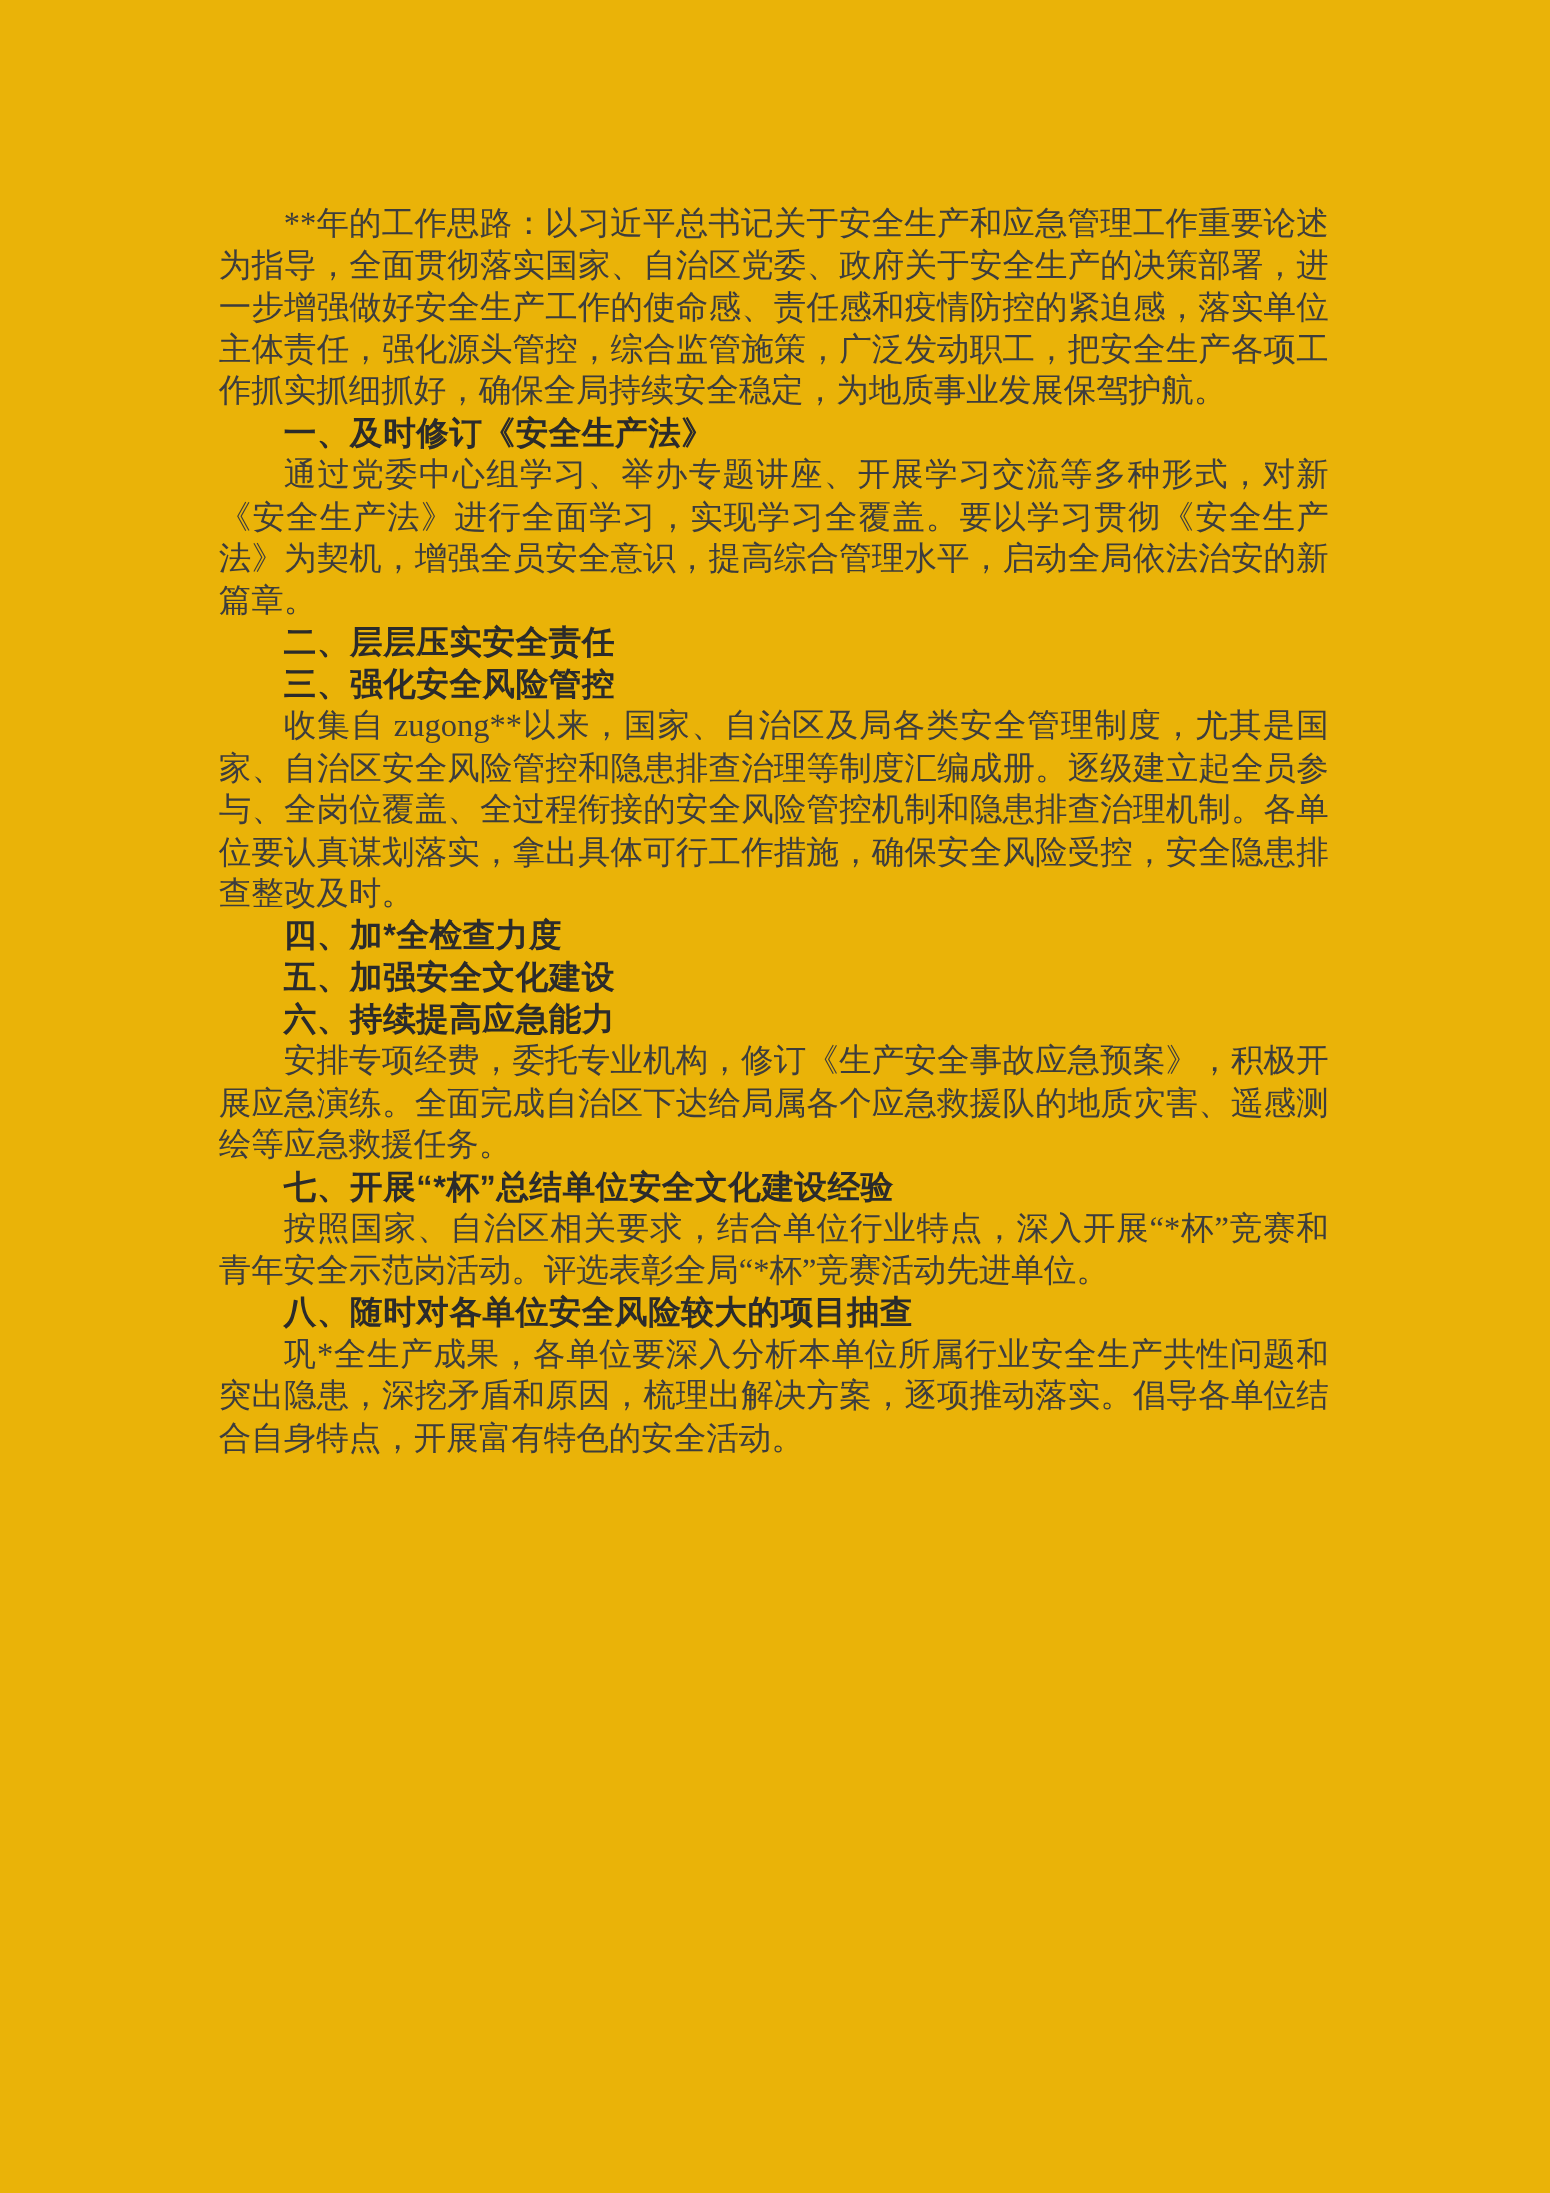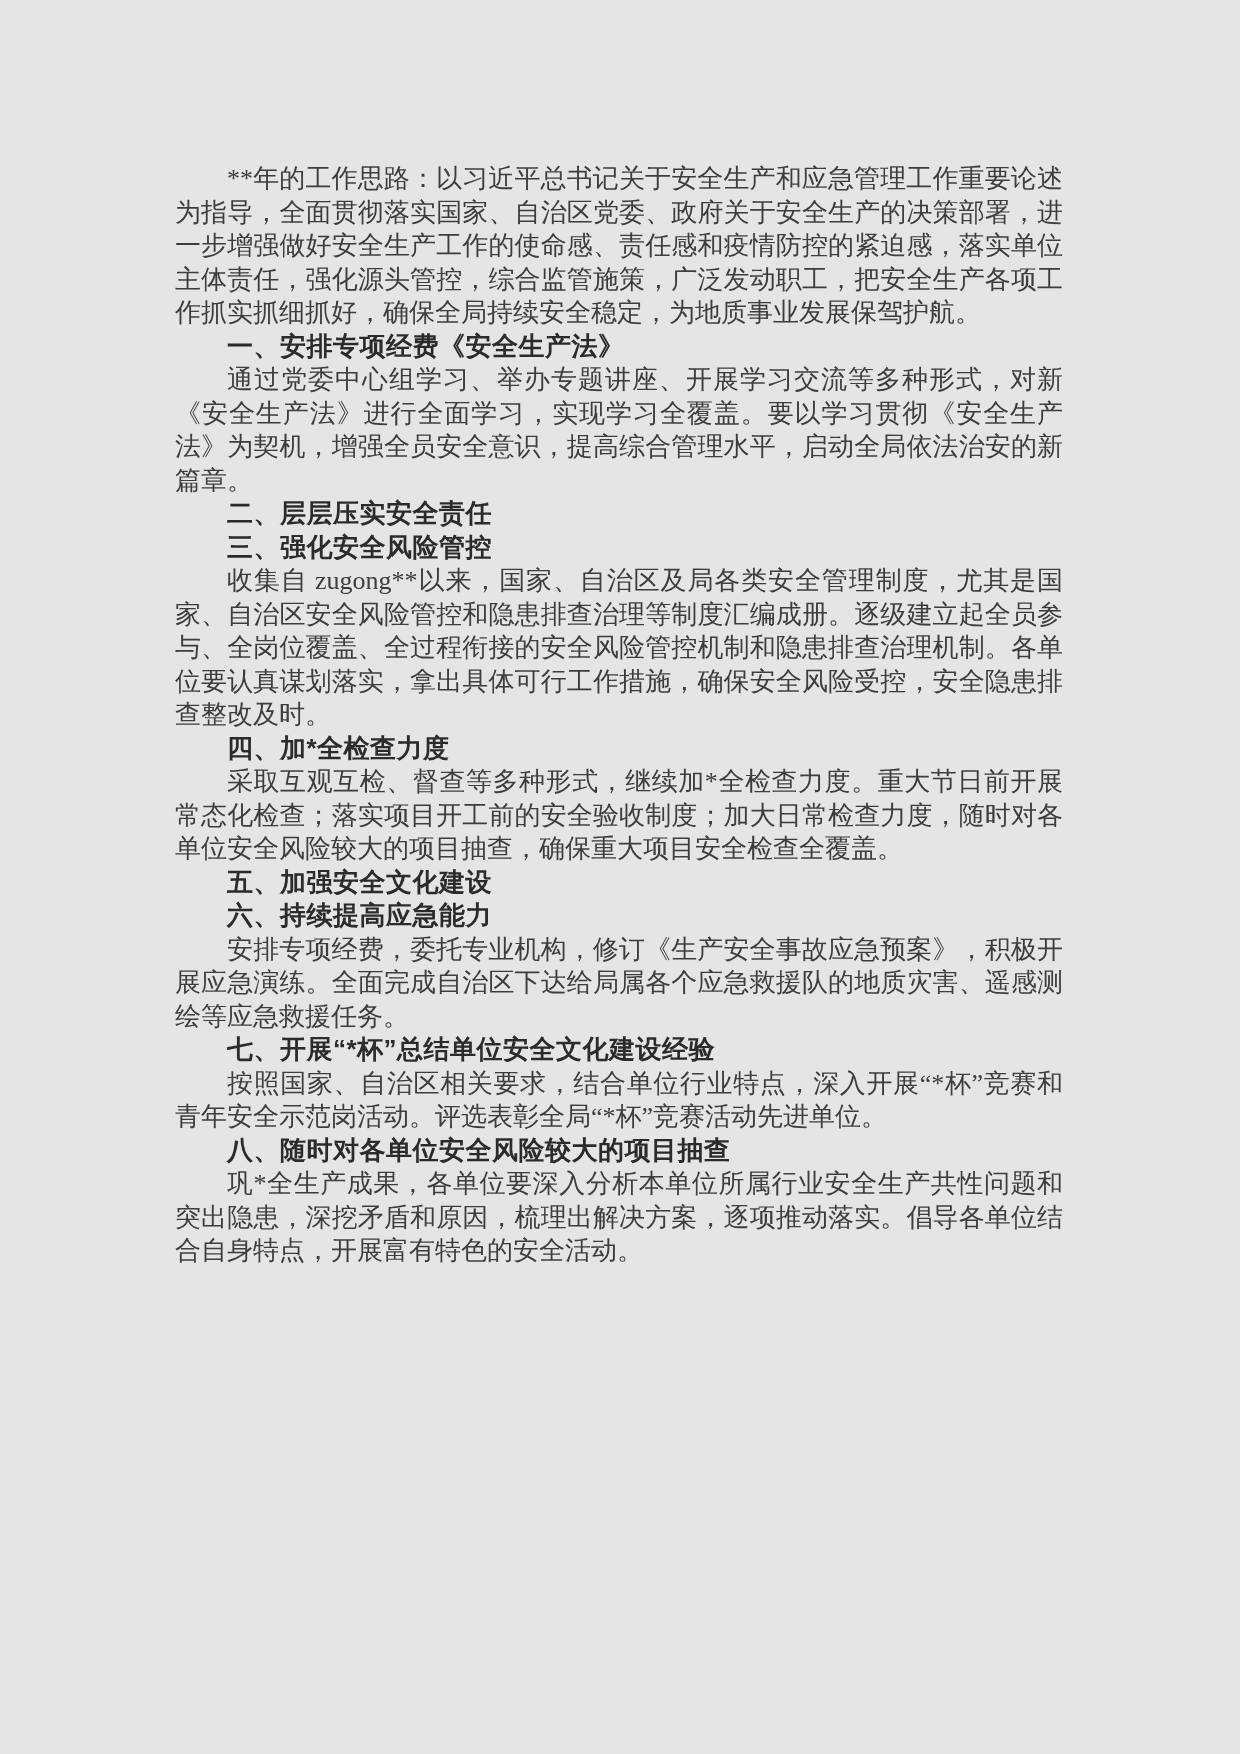--- a/index.html
+++ b/index.html
@@ -4,21 +4,21 @@
 <style>
   html, body {
     margin: 0;
     padding: 0;
     background: #ffffff;
   }
   .page {
     position: relative;
     width: 1240px;
     height: 1754px;
-    background: #e5e5e5;
+    background: #eab308;
     box-sizing: border-box;
     padding: 162px 177px 0 175px;
     overflow: hidden;
   }
   .doc {
     font-family: "Liberation Serif", "DejaVu Serif", serif;
     font-size: 26px;
     line-height: 33.5px;
     color: #3d3d3d;
     text-align: justify;
@@ -37,30 +37,29 @@
   }
 </style>
 </head>
 <body>
 
 <div class="page">
   <div class="doc">
 
     <p class="para">**年的工作思路：以习近平总书记关于安全生产和应急管理工作重要论述为指导，全面贯彻落实国家、自治区党委、政府关于安全生产的决策部署，进一步增强做好安全生产工作的使命感、责任感和疫情防控的紧迫感，落实单位主体责任，强化源头管控，综合监管施策，广泛发动职工，把安全生产各项工作抓实抓细抓好，确保全局持续安全稳定，为地质事业发展保驾护航。</p>
 
-    <p class="heading">一、安排专项经费《安全生产法》</p>
+    <p class="heading">一、及时修订《安全生产法》</p>
     <p class="para">通过党委中心组学习、举办专题讲座、开展学习交流等多种形式，对新《安全生产法》进行全面学习，实现学习全覆盖。要以学习贯彻《安全生产法》为契机，增强全员安全意识，提高综合管理水平，启动全局依法治安的新篇章。</p>
 
     <p class="heading">二、层层压实安全责任</p>
 
     <p class="heading">三、强化安全风险管控</p>
     <p class="para">收集自 zugong**以来，国家、自治区及局各类安全管理制度，尤其是国家、自治区安全风险管控和隐患排查治理等制度汇编成册。逐级建立起全员参与、全岗位覆盖、全过程衔接的安全风险管控机制和隐患排查治理机制。各单位要认真谋划落实，拿出具体可行工作措施，确保安全风险受控，安全隐患排查整改及时。</p>
 
     <p class="heading">四、加*全检查力度</p>
-    <p class="para">采取互观互检、督查等多种形式，继续加*全检查力度。重大节日前开展常态化检查；落实项目开工前的安全验收制度；加大日常检查力度，随时对各单位安全风险较大的项目抽查，确保重大项目安全检查全覆盖。</p>
 
     <p class="heading">五、加强安全文化建设</p>
 
     <p class="heading">六、持续提高应急能力</p>
     <p class="para">安排专项经费，委托专业机构，修订《生产安全事故应急预案》，积极开展应急演练。全面完成自治区下达给局属各个应急救援队的地质灾害、遥感测绘等应急救援任务。</p>
 
     <p class="heading">七、开展“*杯”总结单位安全文化建设经验</p>
     <p class="para">按照国家、自治区相关要求，结合单位行业特点，深入开展“*杯”竞赛和青年安全示范岗活动。评选表彰全局“*杯”竞赛活动先进单位。</p>
 
     <p class="heading">八、随时对各单位安全风险较大的项目抽查</p>

